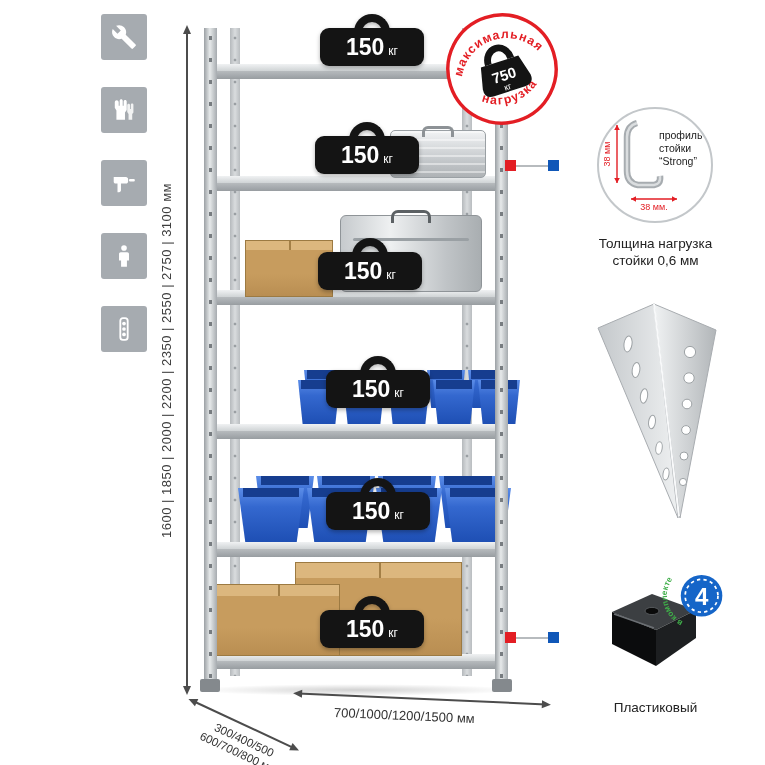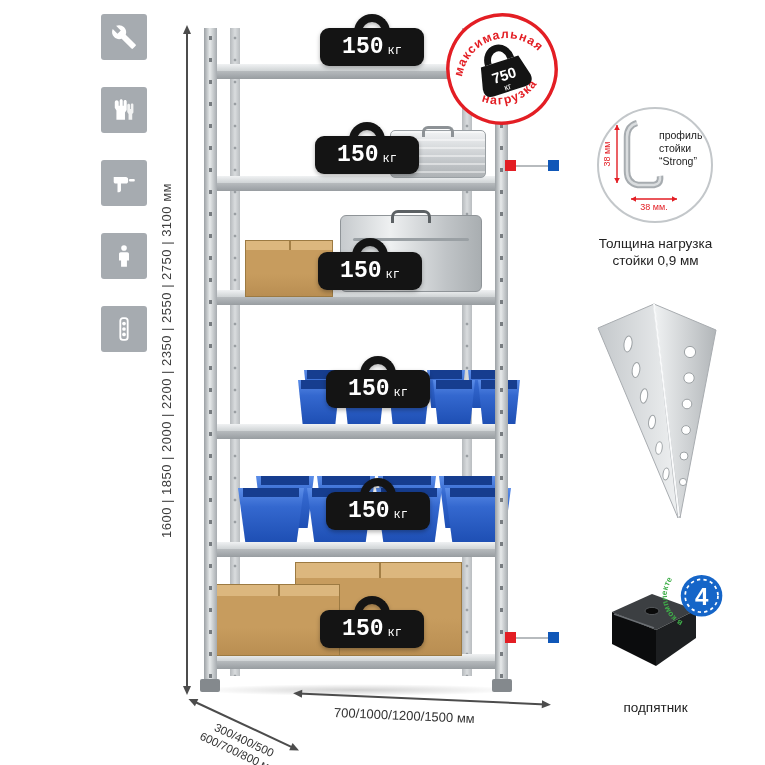--- a/index.html
+++ b/index.html
@@ -60,21 +60,21 @@
 
   .bin-row{position:absolute;display:flex;gap:3px;z-index:3;}
   .bin{background:linear-gradient(180deg,#5b8de8 0%,#3468cf 35%,#1e4fb4 100%);
       clip-path:polygon(0 0,100% 0,89% 100%,11% 100%);position:relative;}
   .bin::before{content:"";position:absolute;left:8%;right:8%;top:0;height:9px;background:#163d8f;}
   .row-4b .bin{width:38px;height:38px;} .row-4f .bin{width:42px;height:44px;}
   .row-5b .bin{width:58px;height:52px;} .row-5f .bin{width:66px;height:54px;}
 
   
   .load-badge{position:absolute;width:104px;height:52px;z-index:6;
-      filter:drop-shadow(0 2px 2px rgba(0,0,0,.3));font-family:Liberation Mono, monospace;}
+      filter:drop-shadow(0 2px 2px rgba(0,0,0,.3));}
   .lb-handle{position:absolute;left:50%;top:0;transform:translateX(-50%);width:36px;height:26px;
       border:8px solid #141414;border-bottom:none;border-radius:18px 18px 0 0;box-sizing:border-box;}
   .lb-body{position:absolute;left:0;bottom:0;width:100%;height:38px;background:#141414;
       border-radius:9px;display:flex;align-items:center;justify-content:center;gap:4px;color:#fff;}
   .lb-body b{font-size:23px;font-weight:bold;}
   .lb-body i{font-style:normal;font-size:12px;margin-top:7px;}
 
   
   .stamp{position:absolute;left:443px;top:10px;width:118px;height:118px;transform:rotate(-18deg);z-index:7;}
 
@@ -287,21 +287,21 @@
       <path d="M32 90 l5 -2.8 v5.6 z" fill="#e31e24"></path>
       <path d="M78 90 l-5 -2.8 v5.6 z" fill="#e31e24"></path>
       <text x="55" y="101" fill="#e31e24" font-size="9" text-anchor="middle">38 мм.</text>
       <text x="60" y="30" fill="#222" font-size="10.5">профиль</text>
       <text x="60" y="43" fill="#222" font-size="10.5">стойки</text>
       <text x="60" y="56" fill="#222" font-size="10.5">“Strong”</text>
     </svg>
   </div>
   <div class="callout-caption">
     <div>Толщина нагрузка</div>
-    <div>стойки 0,9 мм</div>
+    <div>стойки 0,6 мм</div>
   </div>
 
   <div class="post-image">
     <svg width="130" height="235" viewBox="0 0 130 235">
       <defs>
         <linearGradient id="pgl" x1="0" y1="0" x2="1" y2="0">
           <stop offset="0" stop-color="#c4c8cb"></stop>
             <stop offset="1" stop-color="#eef0f1"></stop>
         </linearGradient>
         <linearGradient id="pgr" x1="0" y1="0" x2="1" y2="0">
@@ -343,21 +343,21 @@
         </defs>
       <text fill="#3fae49" font-size="7.5" font-weight="bold">
         <textPath href="#arcG" startOffset="50%" text-anchor="middle">в комплекте</textPath>
       </text>
       <circle cx="38" cy="30" r="19" fill="#1565c8"></circle>
       <circle cx="38" cy="30" r="15" fill="none" stroke="#fff" stroke-width="1.6" stroke-dasharray="3 3"></circle>
       <text x="38" y="38" text-anchor="middle" font-size="22" font-weight="bold" fill="#fff">4</text>
     </svg>
   </div>
   <div class="foot-caption">
-    <div>подпятник</div>
+    <div>Пластиковый</div>
   </div>
 
   <div class="dim-d">
     <span class="arr-l"></span>
     <span class="arr-r"></span>
   </div>
   <div class="dim-d-label">
     <div>300/400/500</div>
     <div>600/700/800 мм</div>
   </div>

